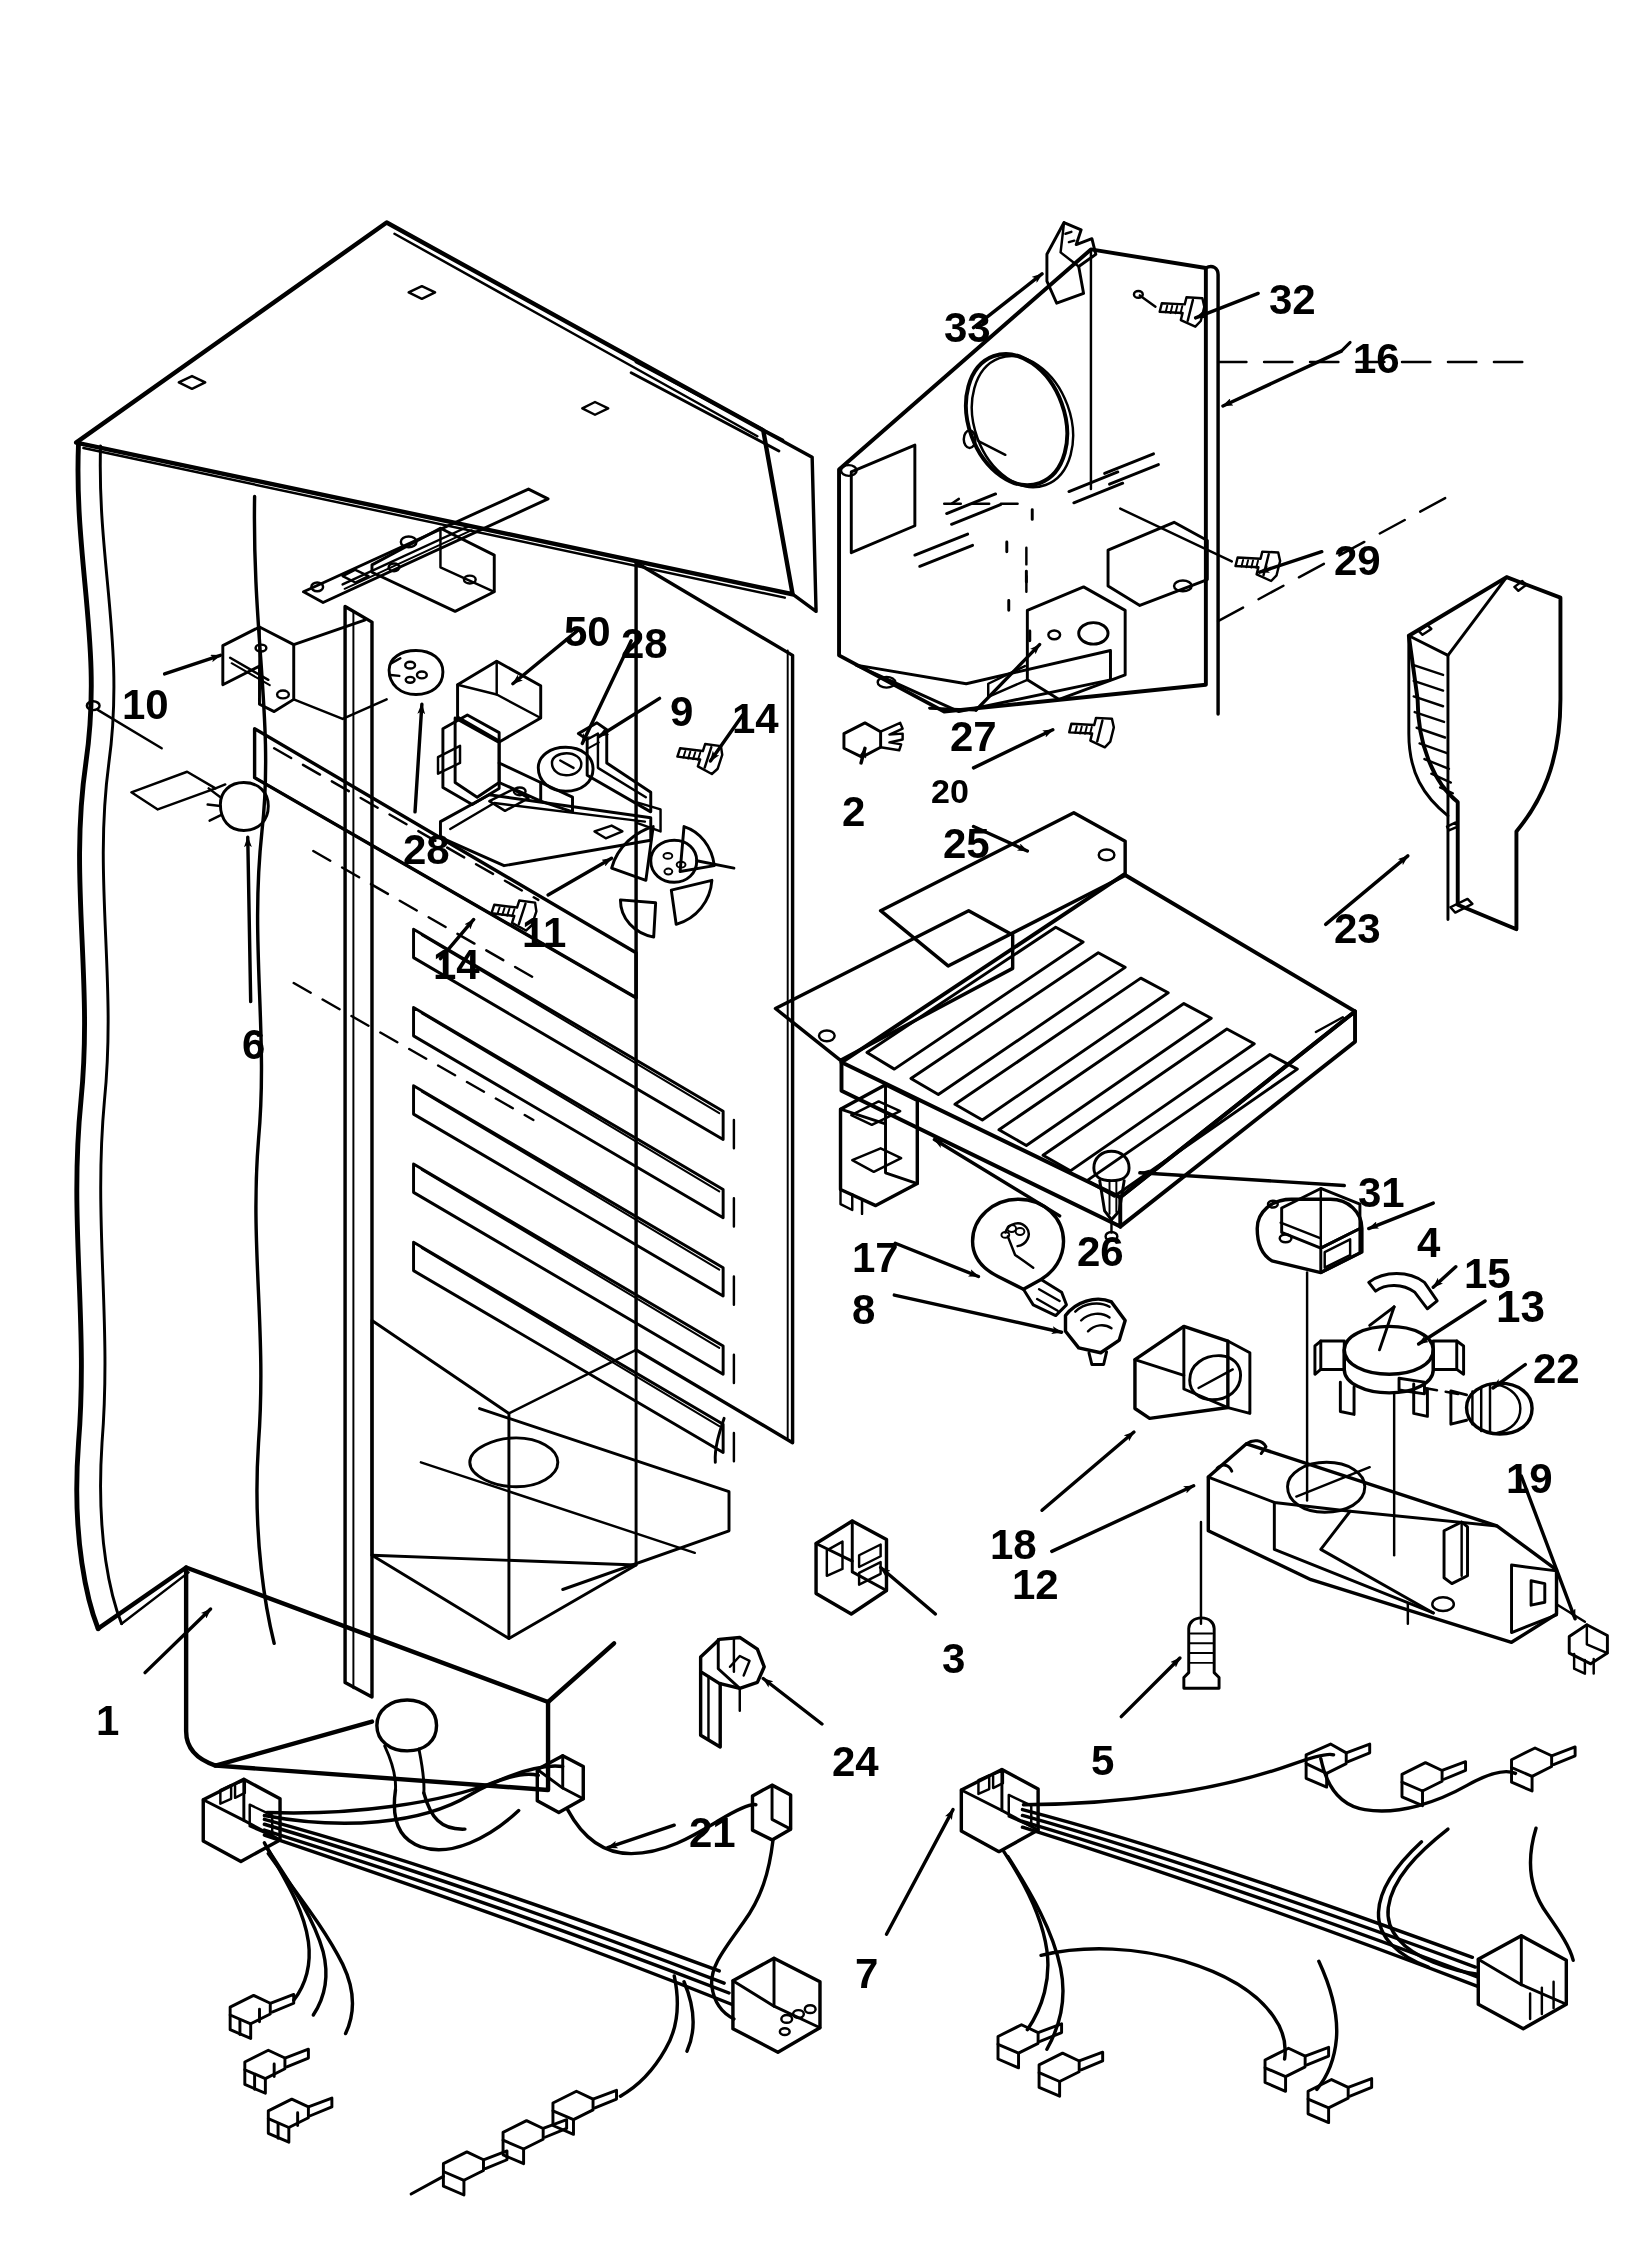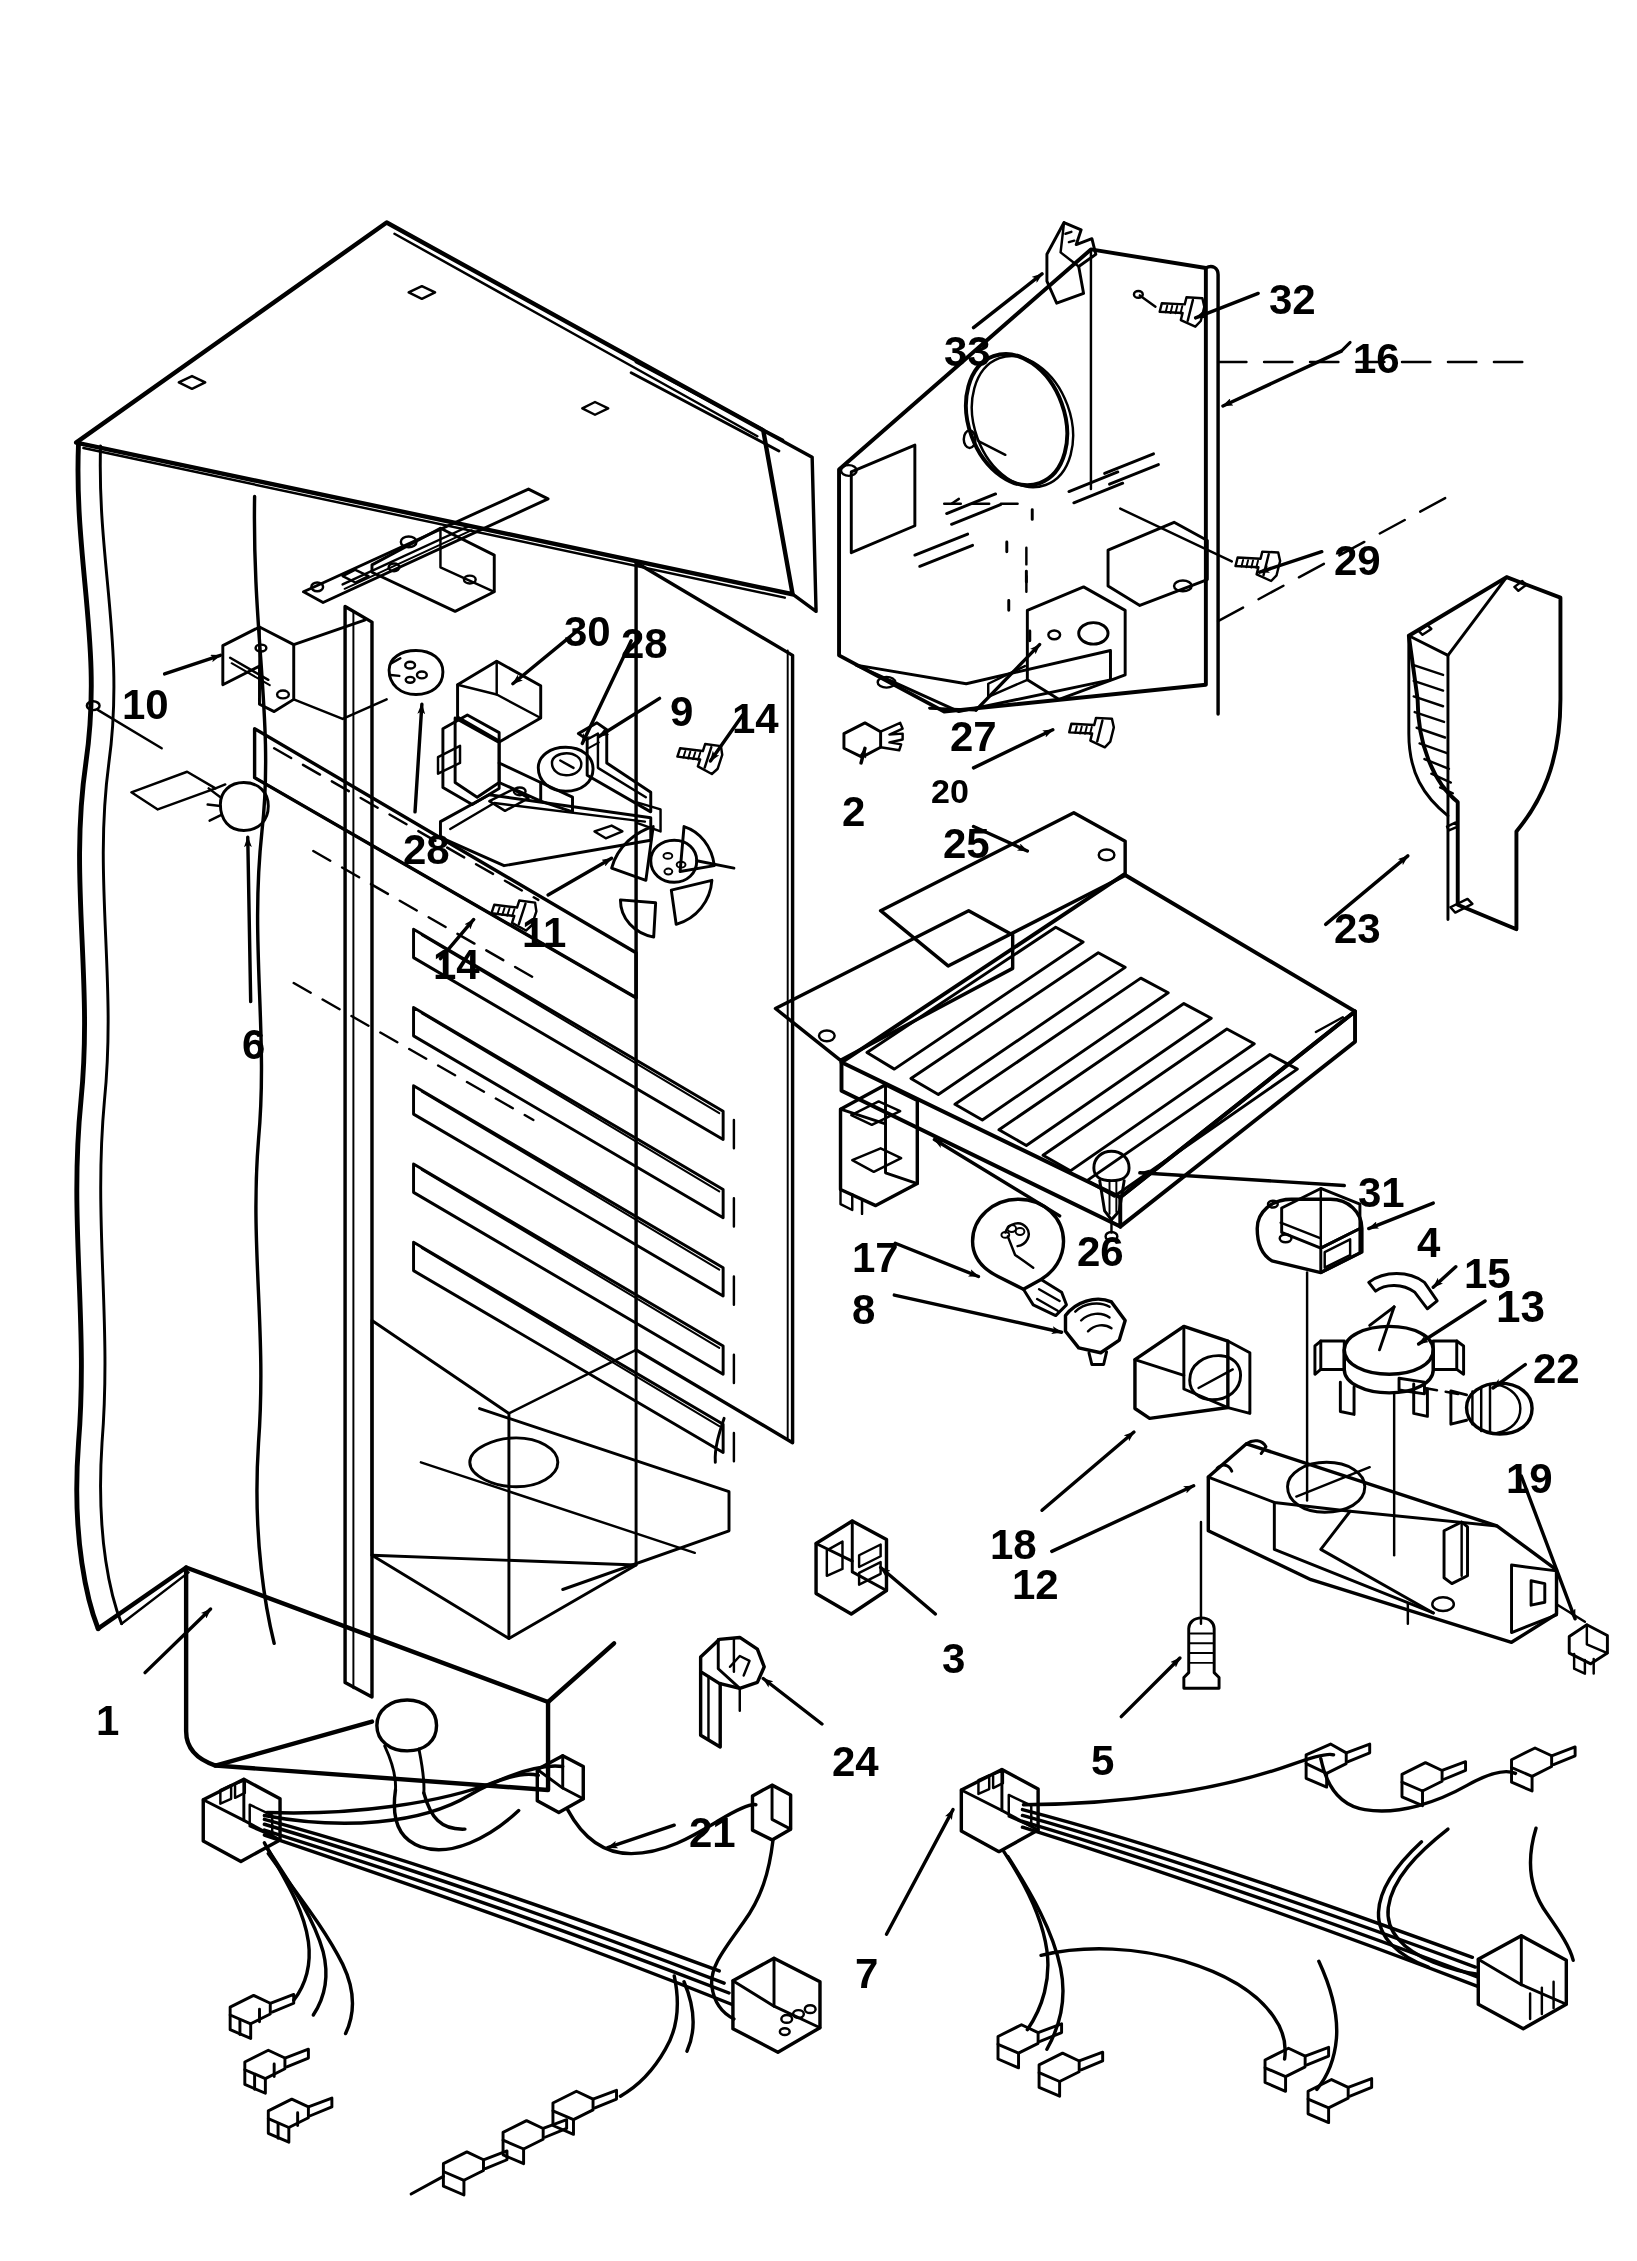--- a/index.html
+++ b/index.html
@@ -645,19 +645,19 @@
   <div class="callout" style="left:689px;top:1812px;font-size:42px;">21</div>
   <div class="callout" style="left:1533px;top:1348px;font-size:42px;">22</div>
   <div class="callout" style="left:1334px;top:908px;font-size:42px;">23</div>
   <div class="callout" style="left:832px;top:1741px;font-size:42px;">24</div>
   <div class="callout" style="left:943px;top:823px;font-size:42px;">25</div>
   <div class="callout" style="left:1069px;top:1231px;font-size:42px;margin-left:8px;">26</div>
   <div class="callout" style="left:950px;top:716px;font-size:42px;">27</div>
   <div class="callout" style="left:621px;top:623px;font-size:42px;">28</div>
   <div class="callout" style="left:403px;top:829px;font-size:42px;">28</div>
   <div class="callout" style="left:1334px;top:540px;font-size:42px;">29</div>
-  <div class="callout" style="left:564px;top:611px;font-size:42px;">30</div>
+  <div class="callout" style="left:564px;top:611px;font-size:42px;">50</div>
   <div class="callout" style="left:1358px;top:1172px;font-size:42px;">31</div>
   <div class="callout" style="left:1269px;top:279px;font-size:42px;">32</div>
-  <div class="callout" style="left:944px;top:331px;font-size:42px;text-align:right;">33</div>
+  <div class="callout" style="left:944px;top:307px;font-size:42px;text-align:right;">33</div>
 
 </div>
 
 
 </body></html>

